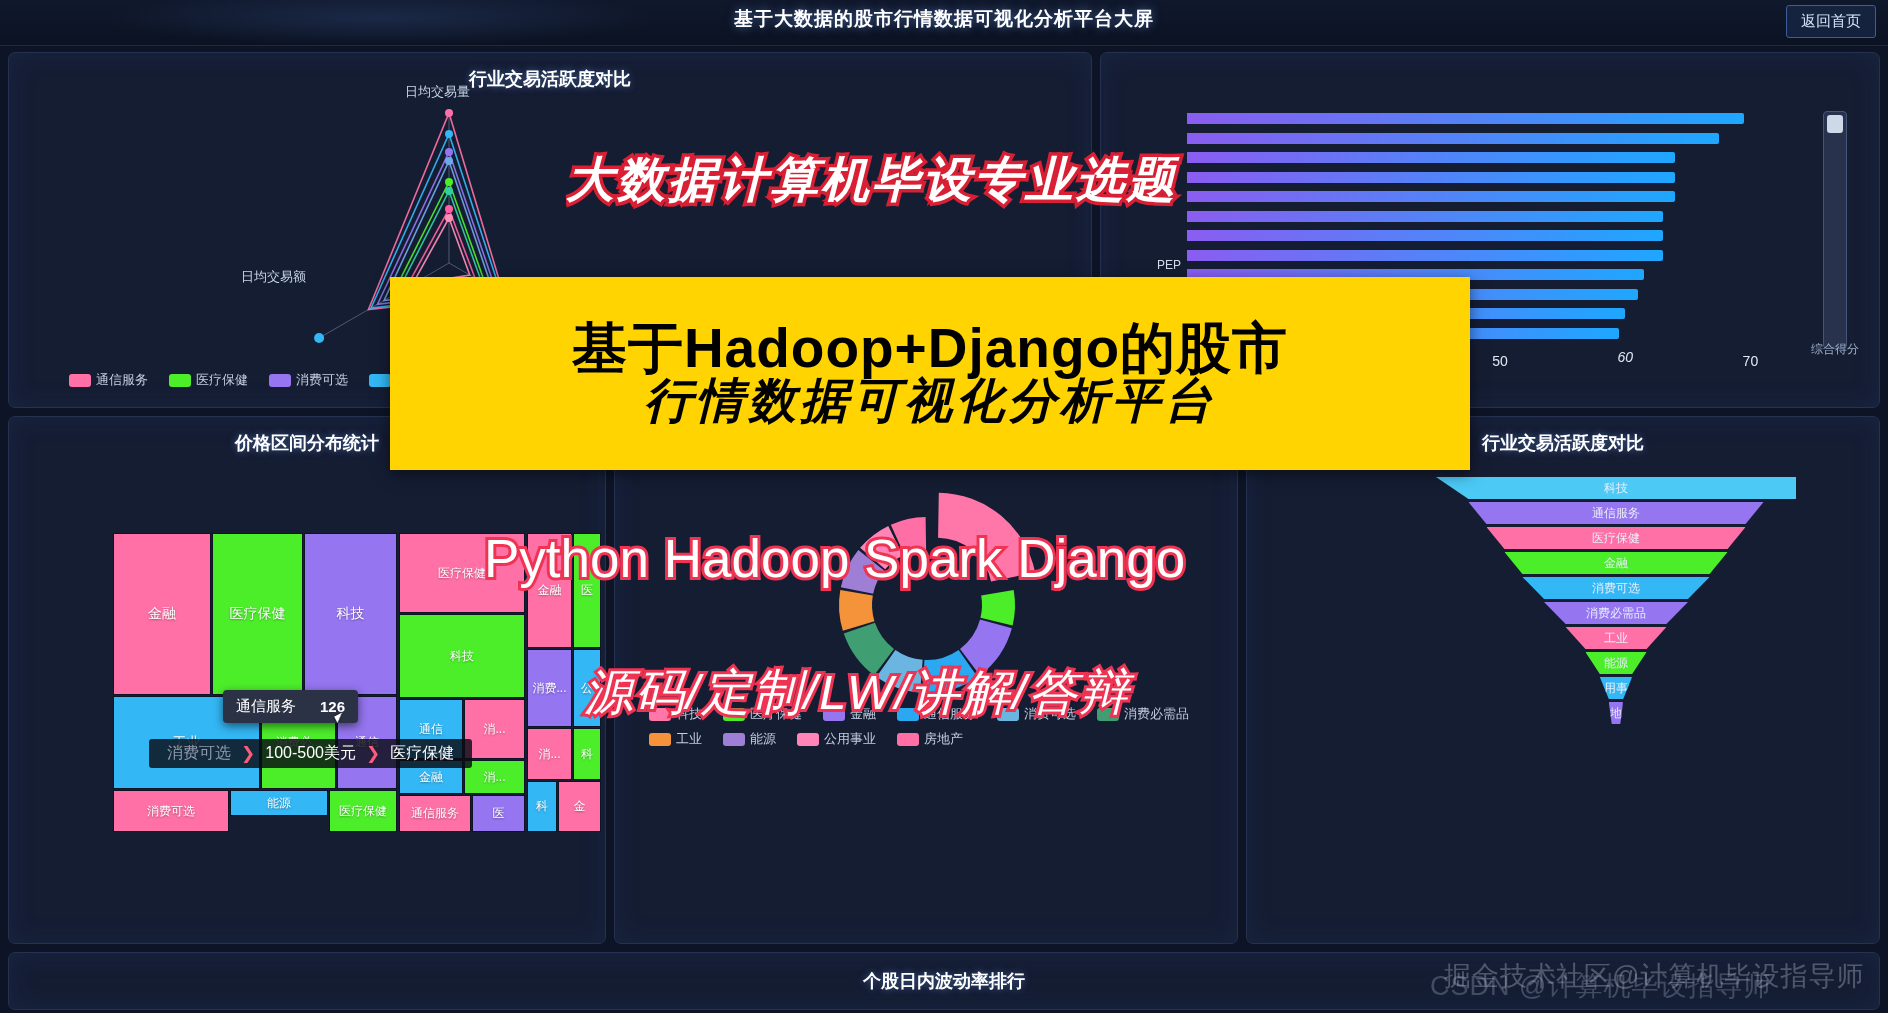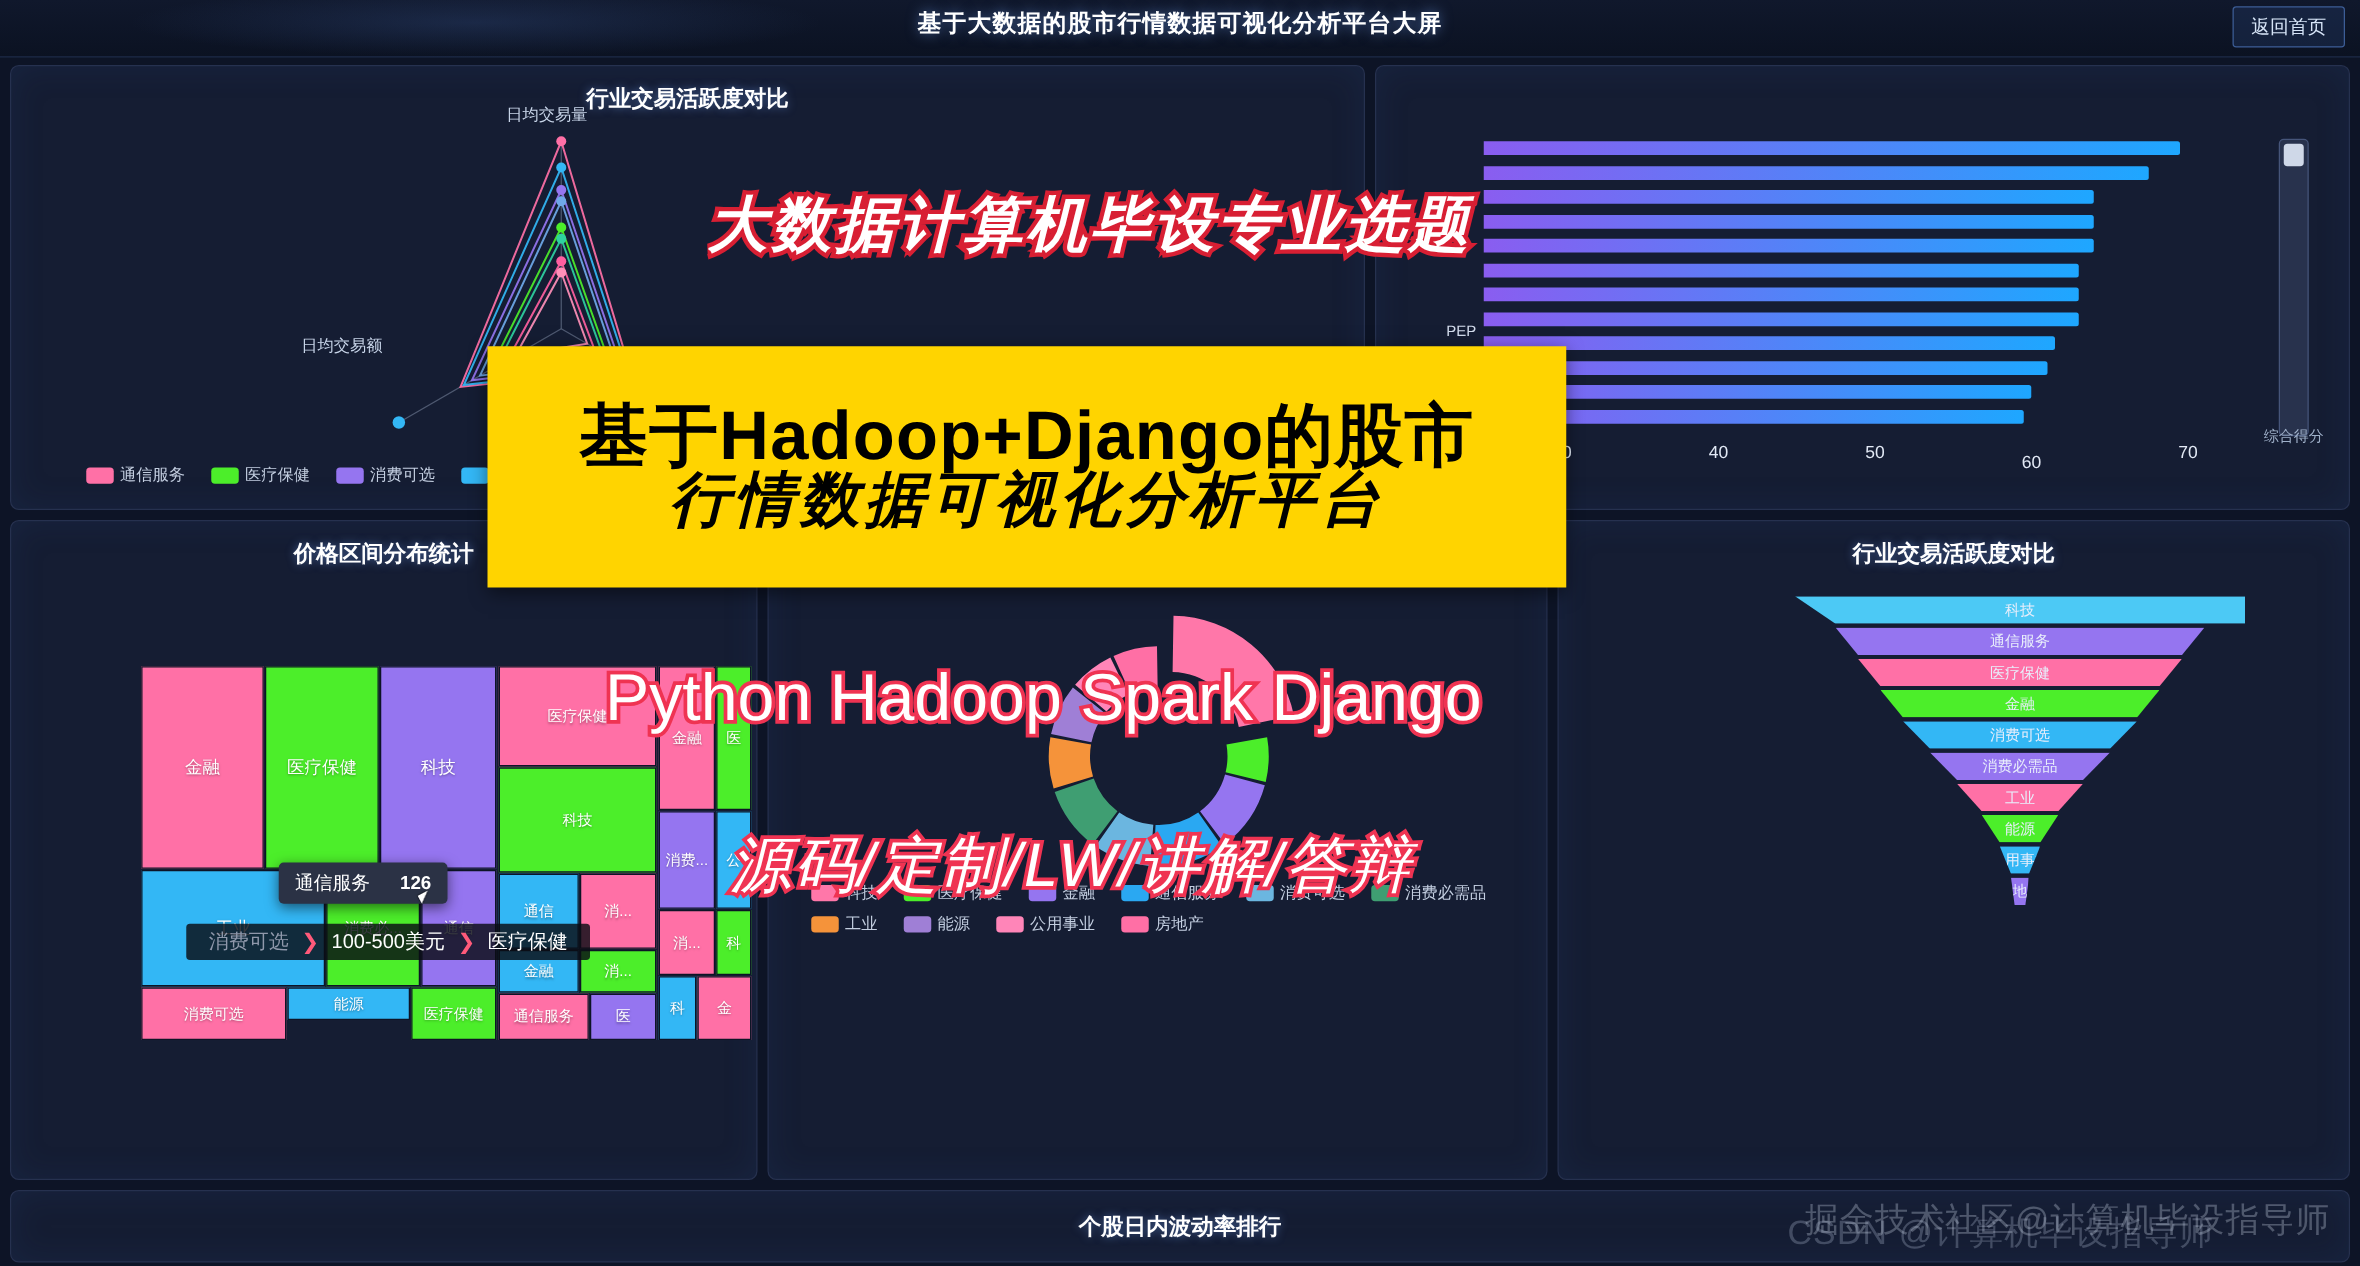--- a/index.html
+++ b/index.html
@@ -235,21 +235,21 @@
         <div class="bar-row" style="left: 86px; top: 235.5px; width: 450.72px; background: linear-gradient(90deg, rgb(138, 93, 240), rgb(30, 167, 255));"></div>
         <div class="bar-row" style="left: 86px; top: 255px; width: 438.2px; background: linear-gradient(90deg, rgb(138, 93, 240), rgb(30, 167, 255));"></div>
         <div class="bar-row" style="left: 86px; top: 274.5px; width: 431.94px; background: linear-gradient(90deg, rgb(138, 93, 240), rgb(30, 167, 255));"></div>
         <div class="bar-ylabel" style="left: 28px; width: 52px; top: 114.5px;">ABT</div>
         <div class="bar-ylabel" style="left: 28px; width: 52px; top: 212px;">PEP</div>
         <div class="bar-ylabel" style="left: 28px; width: 52px; top: 251px;">ORCL</div>
         <div class="bar-ylabel" style="left: 28px; width: 52px; top: 290px;">QCOM</div>
         <div class="bar-xtick" style="left: 148.6px; top: 300px;">30</div>
         <div class="bar-xtick" style="left: 273.8px; top: 300px;">40</div>
         <div class="bar-xtick" style="left: 399px; top: 300px;">50</div>
-        <div class="bar-xtick" style="left: 524.2px; top: 308px;">60</div>
+        <div class="bar-xtick" style="left: 524.2px; top: 296px; font-style: italic;">60</div>
         <div class="bar-xtick" style="left: 649.4px; top: 300px;">70</div>
       </div>
     <div class="scrollbar-track" style="left:722px;top:58px;width:24px;height:238px;"></div>
     <div class="scrollbar-thumb" style="left:726px;top:62px;width:16px;height:18px;"></div>
     <div class="bar-xname" style="left:710px;top:288px;">综合得分</div>
   </div>
 
   <div class="panel" id="panel-tree">
     <div class="panel-title">价格区间分布统计</div>
     <div id="tm-area" style="position:absolute;left:104px;top:116px;width:488px;height:300px;">
@@ -366,21 +366,21 @@
         <div class="funnel-stage" style="top: 235px; width: 14.4px; height: 22px; margin-left: 52px; background: rgb(149, 117, 240); clip-path: polygon(0px 0px, 100% 0px, 80% 100%, 20% 100%);">房地产</div>
       </div>
   </div>
 
   <div class="panel" id="panel-vol">
     <div class="panel-title" style="top:16px;">个股日内波动率排行</div>
   </div>
 
   <div class="ov-red" style="left:566px;top:148px;font-size:48px;">大数据计算机毕设专业选题</div>
 
-  <div class="ov-yellow-box" style="left:390px;top:277px;width:863px;height:193px;">
+  <div class="ov-yellow-box" style="left:390px;top:277px;width:1080px;height:193px;">
     <div class="ov-yellow-l1">基于Hadoop+Django的股市</div>
     <div class="ov-yellow-l2">行情数据可视化分析平台</div>
   </div>
 
   <div class="ov-pink" style="left:484px;top:528px;font-size:53px;">Python Hadoop Spark Django</div>
 
   <div class="ov-pink" style="left:584px;top:660px;font-size:49px;font-style:italic;letter-spacing:2px;">源码/定制/LW/讲解/答辩</div>
 
   <div class="watermark" style="left:1444px;top:958px;">掘金技术社区@计算机毕设指导师</div>
   <div class="watermark b" style="left:1430px;top:968px;">CSDN @计算机毕设指导师</div>

